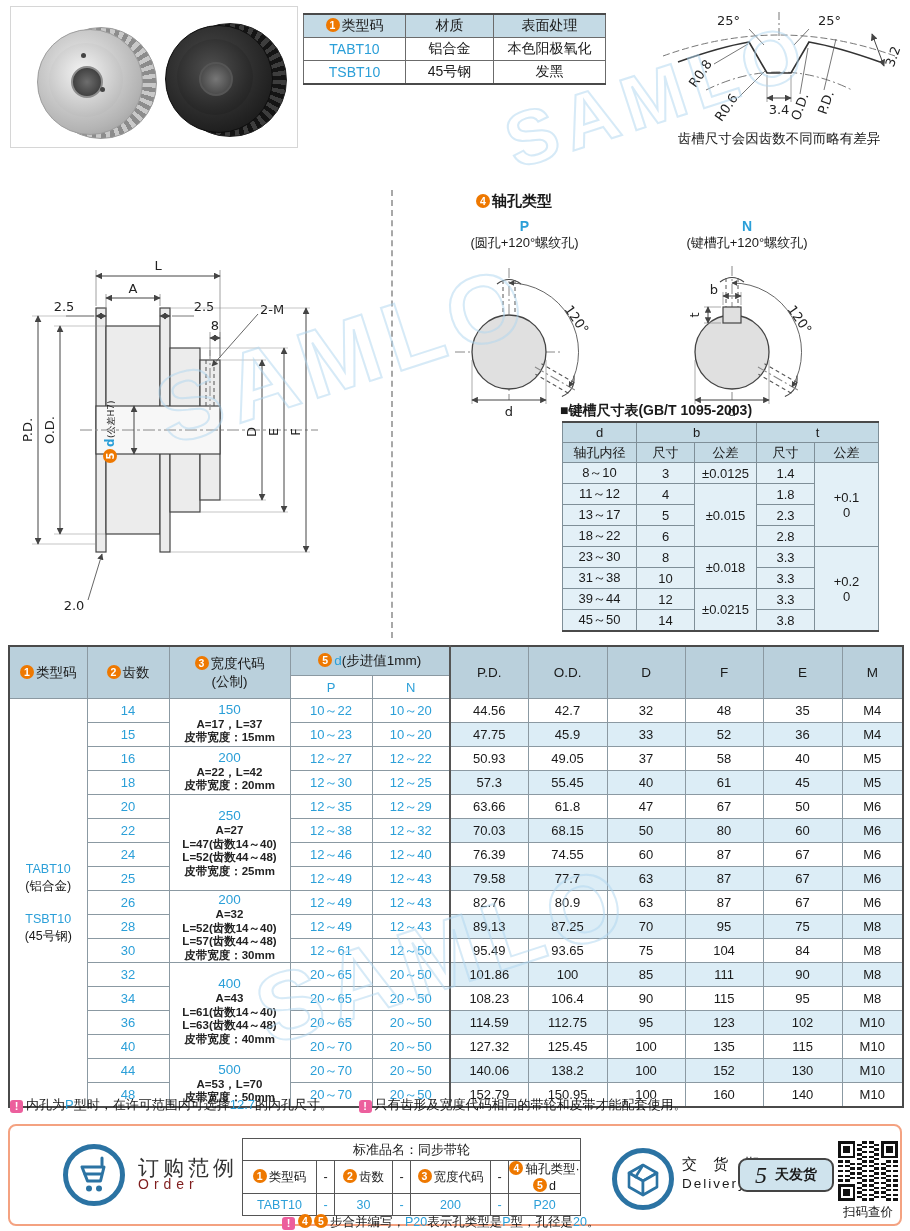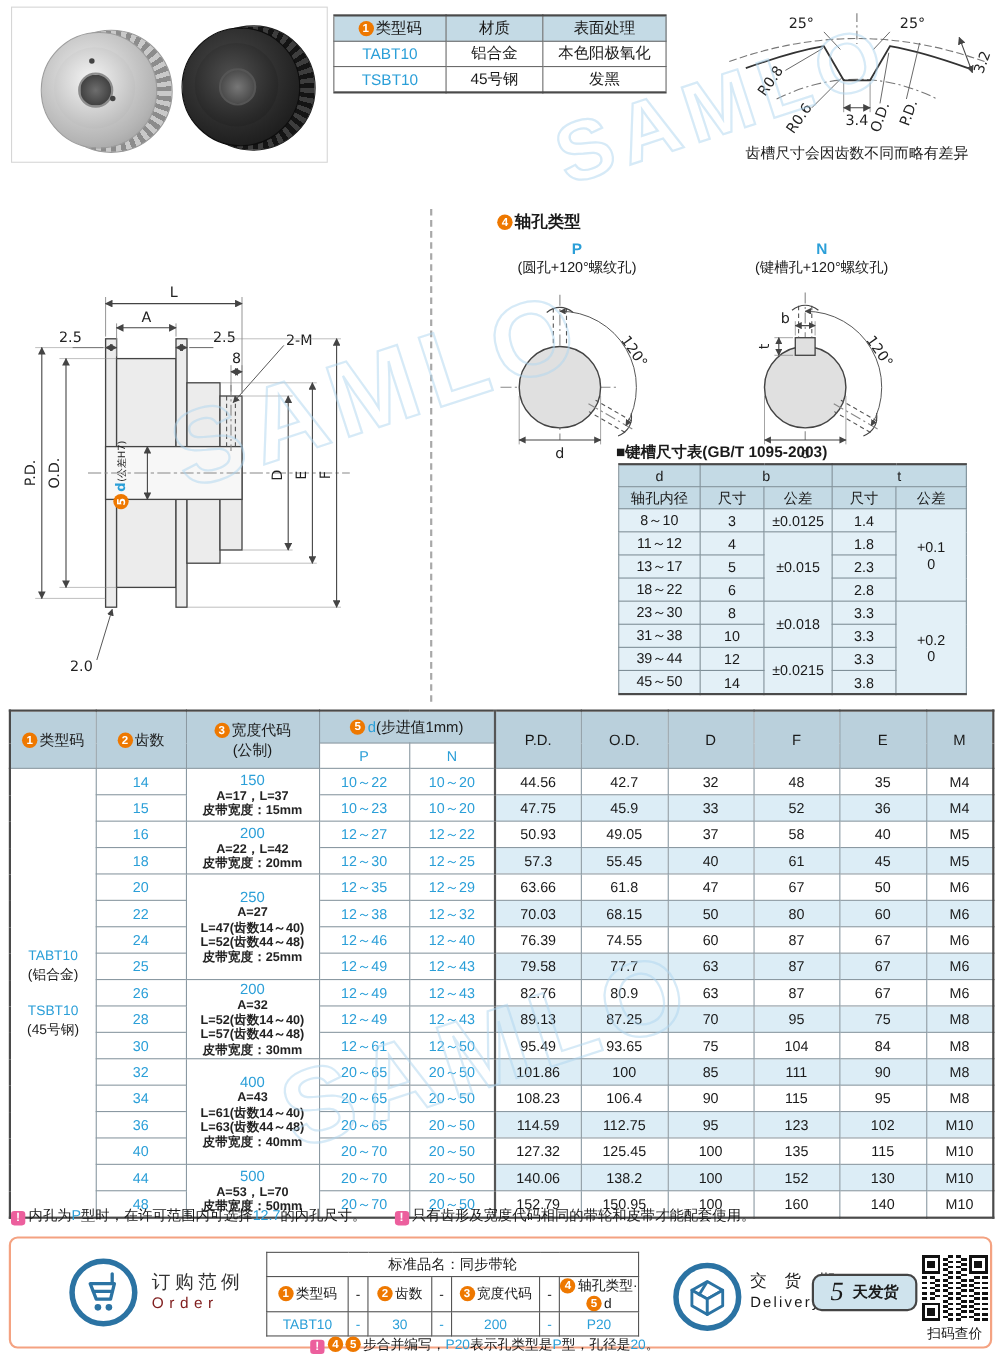--- a/index.html
+++ b/index.html
@@ -20,21 +20,21 @@
   
   .spec{border-collapse:collapse;table-layout:fixed;font-size:14px;border-top:2px solid #4a4a4a;border-bottom:2px solid #4a4a4a;}
   .spec th,.spec td{border:1px solid #6b6b6b;text-align:center;padding:0;height:22px;font-weight:normal;}
   .spec th{background:#c4dae5;}
   
   .tooth-title{font-size:20px;font-weight:bold;text-align:center;letter-spacing:2px;}
   .tooth-note{font-size:13.5px;text-align:center;line-height:18px;}
   
   .divider{left:391px;top:190px;height:448px;border-left:2px dashed #a8a8a8;width:0;}
   
-  .sh-title{font-size:15px;font-weight:bold;}
+  .sh-title{font-size:15px;font-weight:bold;margin-left:24px;}
   .sh-code{font-size:14px;font-weight:bold;text-align:center;}
   .sh-desc{font-size:13px;text-align:center;}
   
   .kw-title{font-size:14px;font-weight:bold;}
   .keyway{border-collapse:collapse;table-layout:fixed;font-size:13px;border-top:2px solid #4a4a4a;border-bottom:2px solid #4a4a4a;}
   .keyway th,.keyway td{border:1px solid #7f8f98;text-align:center;padding:0;}
   .keyway th{background:#c4dae5;font-weight:normal;height:19px;}
   .keyway td{background:#e3f0f7;height:20px;}
   
   .main{border-collapse:collapse;table-layout:fixed;width:894px;font-size:13px;
@@ -48,21 +48,21 @@
   .type-cell{vertical-align:middle;font-size:12.5px;line-height:17px;background:#fff;}
   .type-cell .sp{height:16px;}
   .width-cell{vertical-align:middle;background:#fff;}
   .wcode{font-size:13.5px;line-height:17px;}
   .wline{font-size:11.5px;line-height:13.5px;color:#222;font-weight:bold;}
   
   .footnotes{left:10px;top:1096px;font-size:13px;}
   .fnote{margin-right:22px;}
   
   .bottom-box{left:8px;top:1124px;width:890px;height:98px;border:2px solid #f4a281;border-radius:8px;background:#fff;}
-  .order-title-cn{font-size:17px;letter-spacing:4px;color:#333;}
+  .order-title-cn{font-size:21px;letter-spacing:4px;color:#333;}
   .order-title-en{font-size:14px;letter-spacing:5px;color:#7f1d1d;}
   .order-table{border-collapse:collapse;table-layout:fixed;font-size:12.5px;}
   .order-table td{border:1px solid #555;text-align:center;height:21px;padding:0;}
   .order-table .cap{font-size:13px;}
   .order-note{font-size:12.5px;}
   .deliv-cn{font-size:15px;letter-spacing:6px;}
   .deliv-en{font-size:13.5px;letter-spacing:2px;}
   .pill{position:absolute;width:92px;height:30px;border:2px solid #444;border-radius:9px;background:#cfe3ed;
         display:flex;align-items:center;justify-content:center;gap:8px;}
   .pill .big5{font-family:"Liberation Serif",serif;font-style:italic;font-size:24px;}

